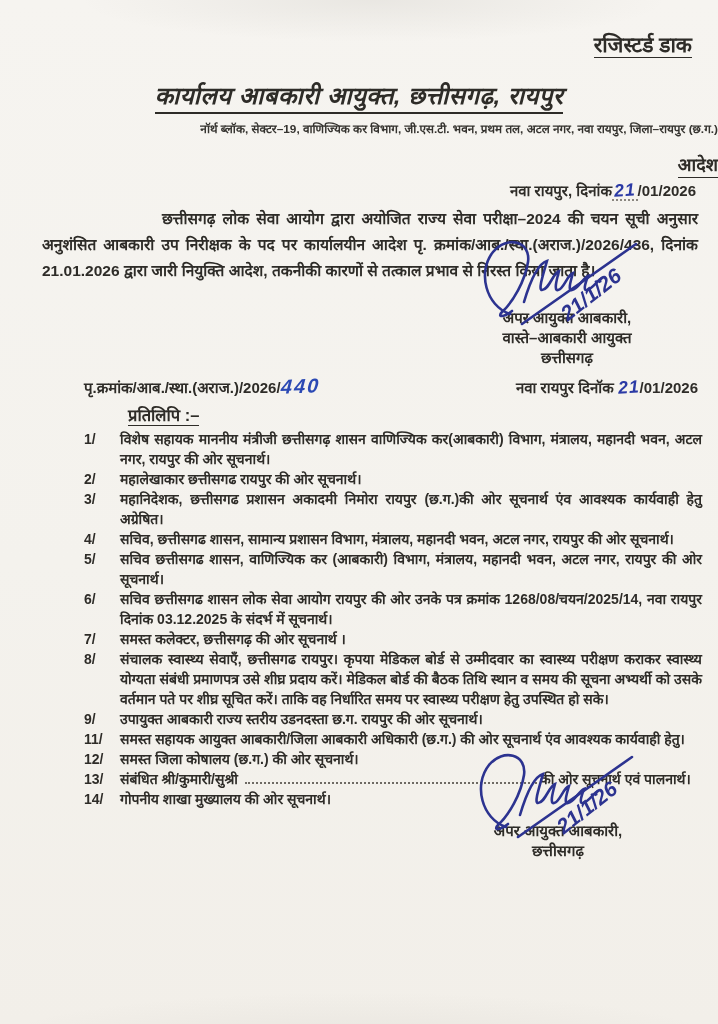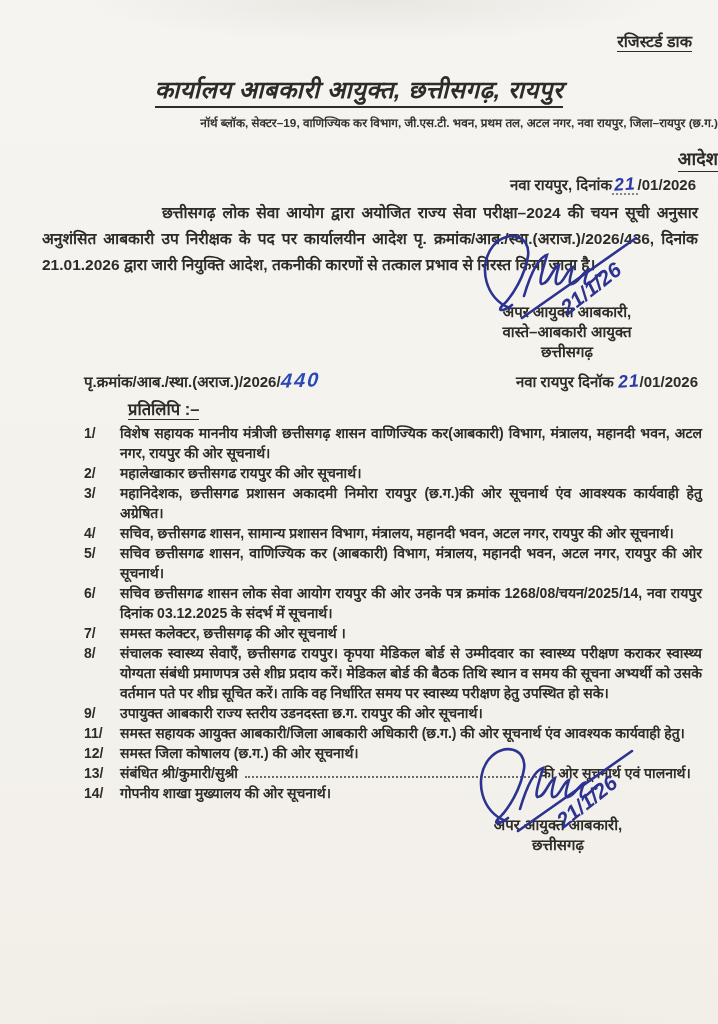--- a/index.html
+++ b/index.html
@@ -8,21 +8,21 @@
     width:718px;height:1024px;
     margin:0 auto;
     overflow:hidden;
     color:#2e2c28;
     font-family:"Liberation Sans","DejaVu Sans",sans-serif;
     background:
       radial-gradient(ellipse 420px 60px at 52% 0%, rgba(120,115,105,0.10), transparent 70%),
       radial-gradient(ellipse 500px 70px at 50% 102%, rgba(120,115,105,0.08), transparent 75%),
       linear-gradient(180deg,#f6f4f0 0%,#f4f2ed 55%,#f2efe9 100%);
   }
-  .reg-mail{ text-align:right; padding:30px 26px 0 1px; font-size:16px; font-weight:bold; }
+  .reg-mail{ text-align:right; padding:30px 26px 0 1px; font-size:21px; font-weight:bold; }
   .reg-mail span{ border-bottom:1.5px solid #2e2c28; padding-bottom:1px; }
   .office-title{ text-align:center; margin-top:20px; font-size:24px; font-weight:bold; letter-spacing:0.5px; }
   .office-title span{ border-bottom:2px solid #2e2c28; padding-bottom:3px;font-style:italic; }
   .office-address{ text-align:right; margin-top:9px; font-size:11.8px; font-weight:600; color:#35332f; }
   .order-heading{ text-align:right; margin-top:16px; font-size:18px; font-weight:bold; }
   .order-heading span{ border-bottom:1.8px solid #2e2c28; padding-bottom:2px; }
   .date-line{ text-align:right; padding-right:22px; margin-top:4px; font-size:15px; font-weight:600; }
   .body-para{
     margin:6px 20px 0 42px;
     font-size:15.5px; line-height:26px;

